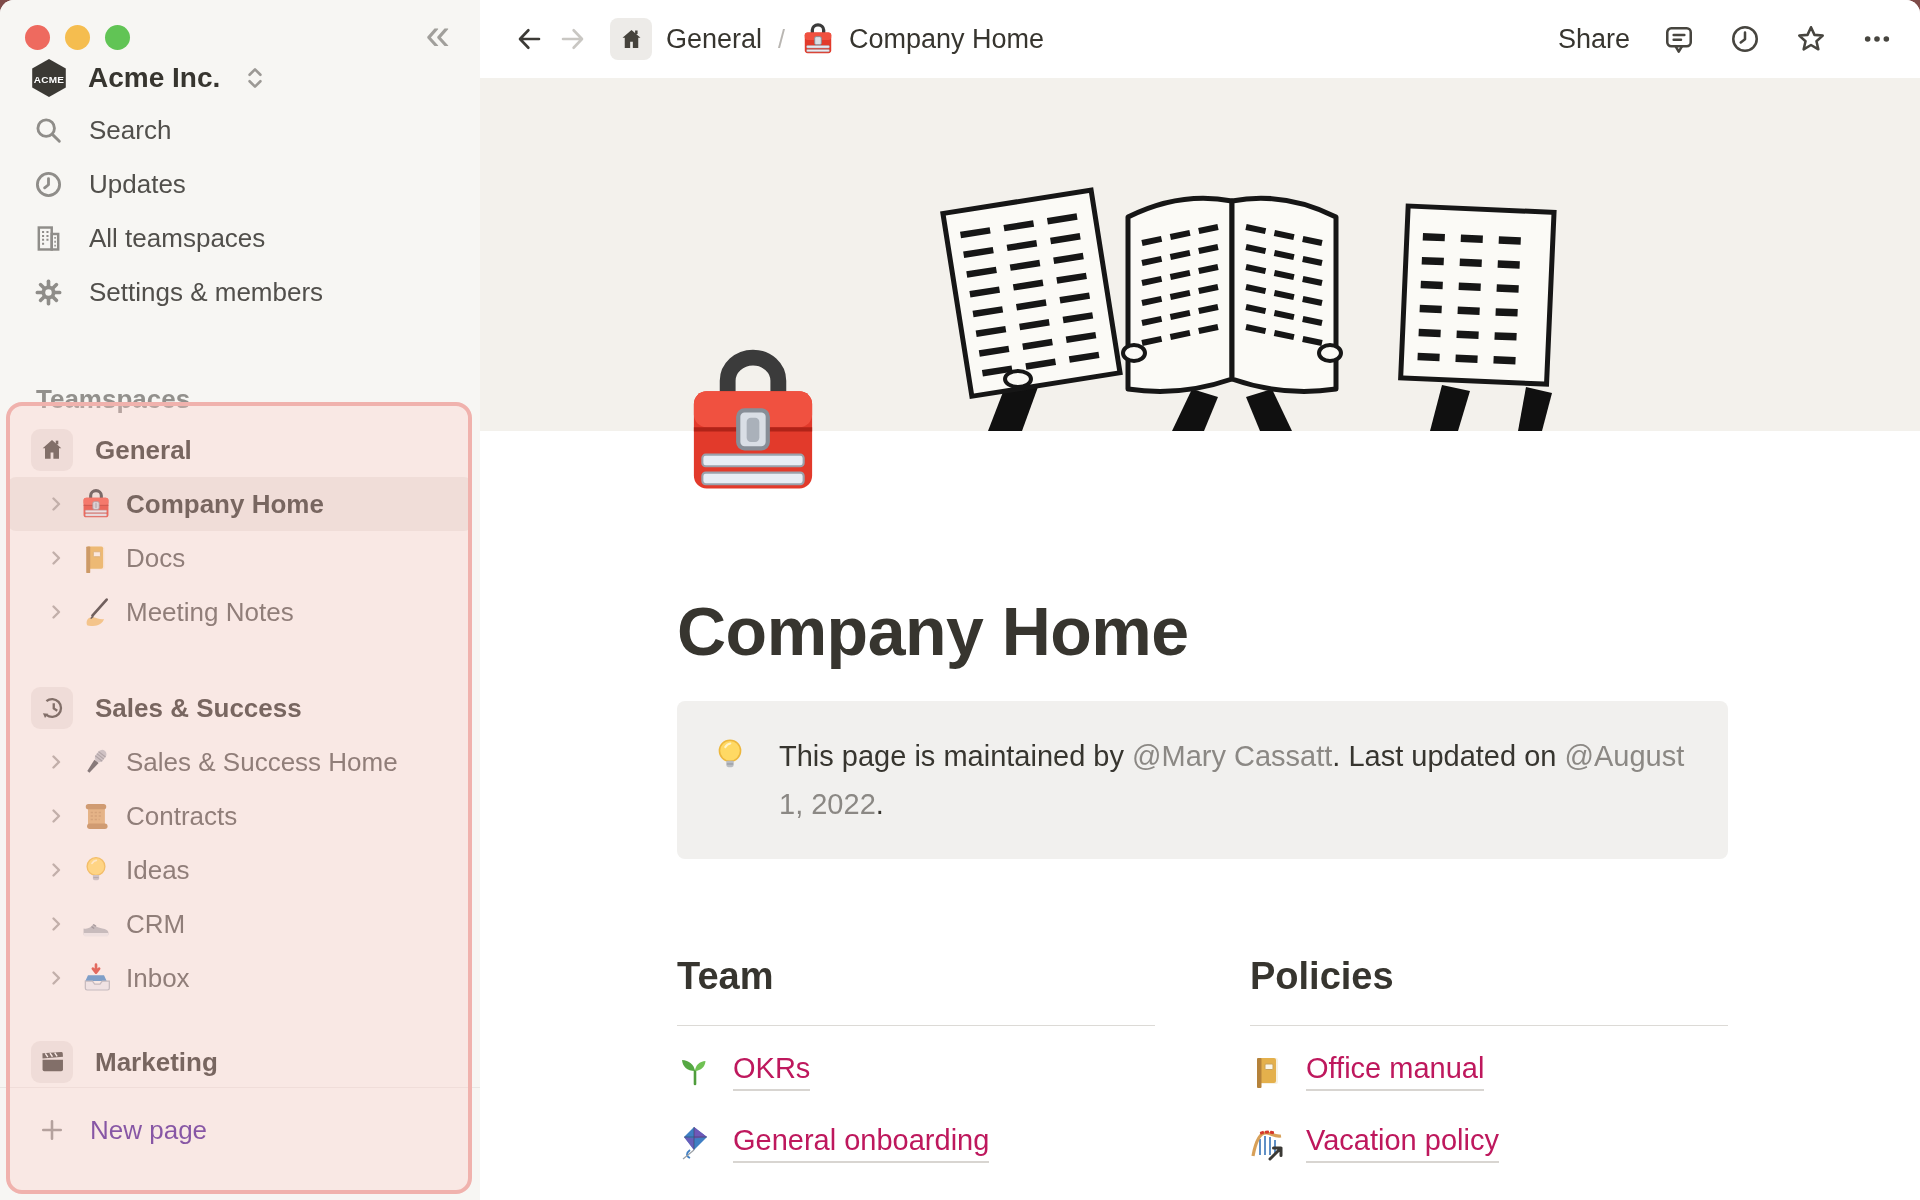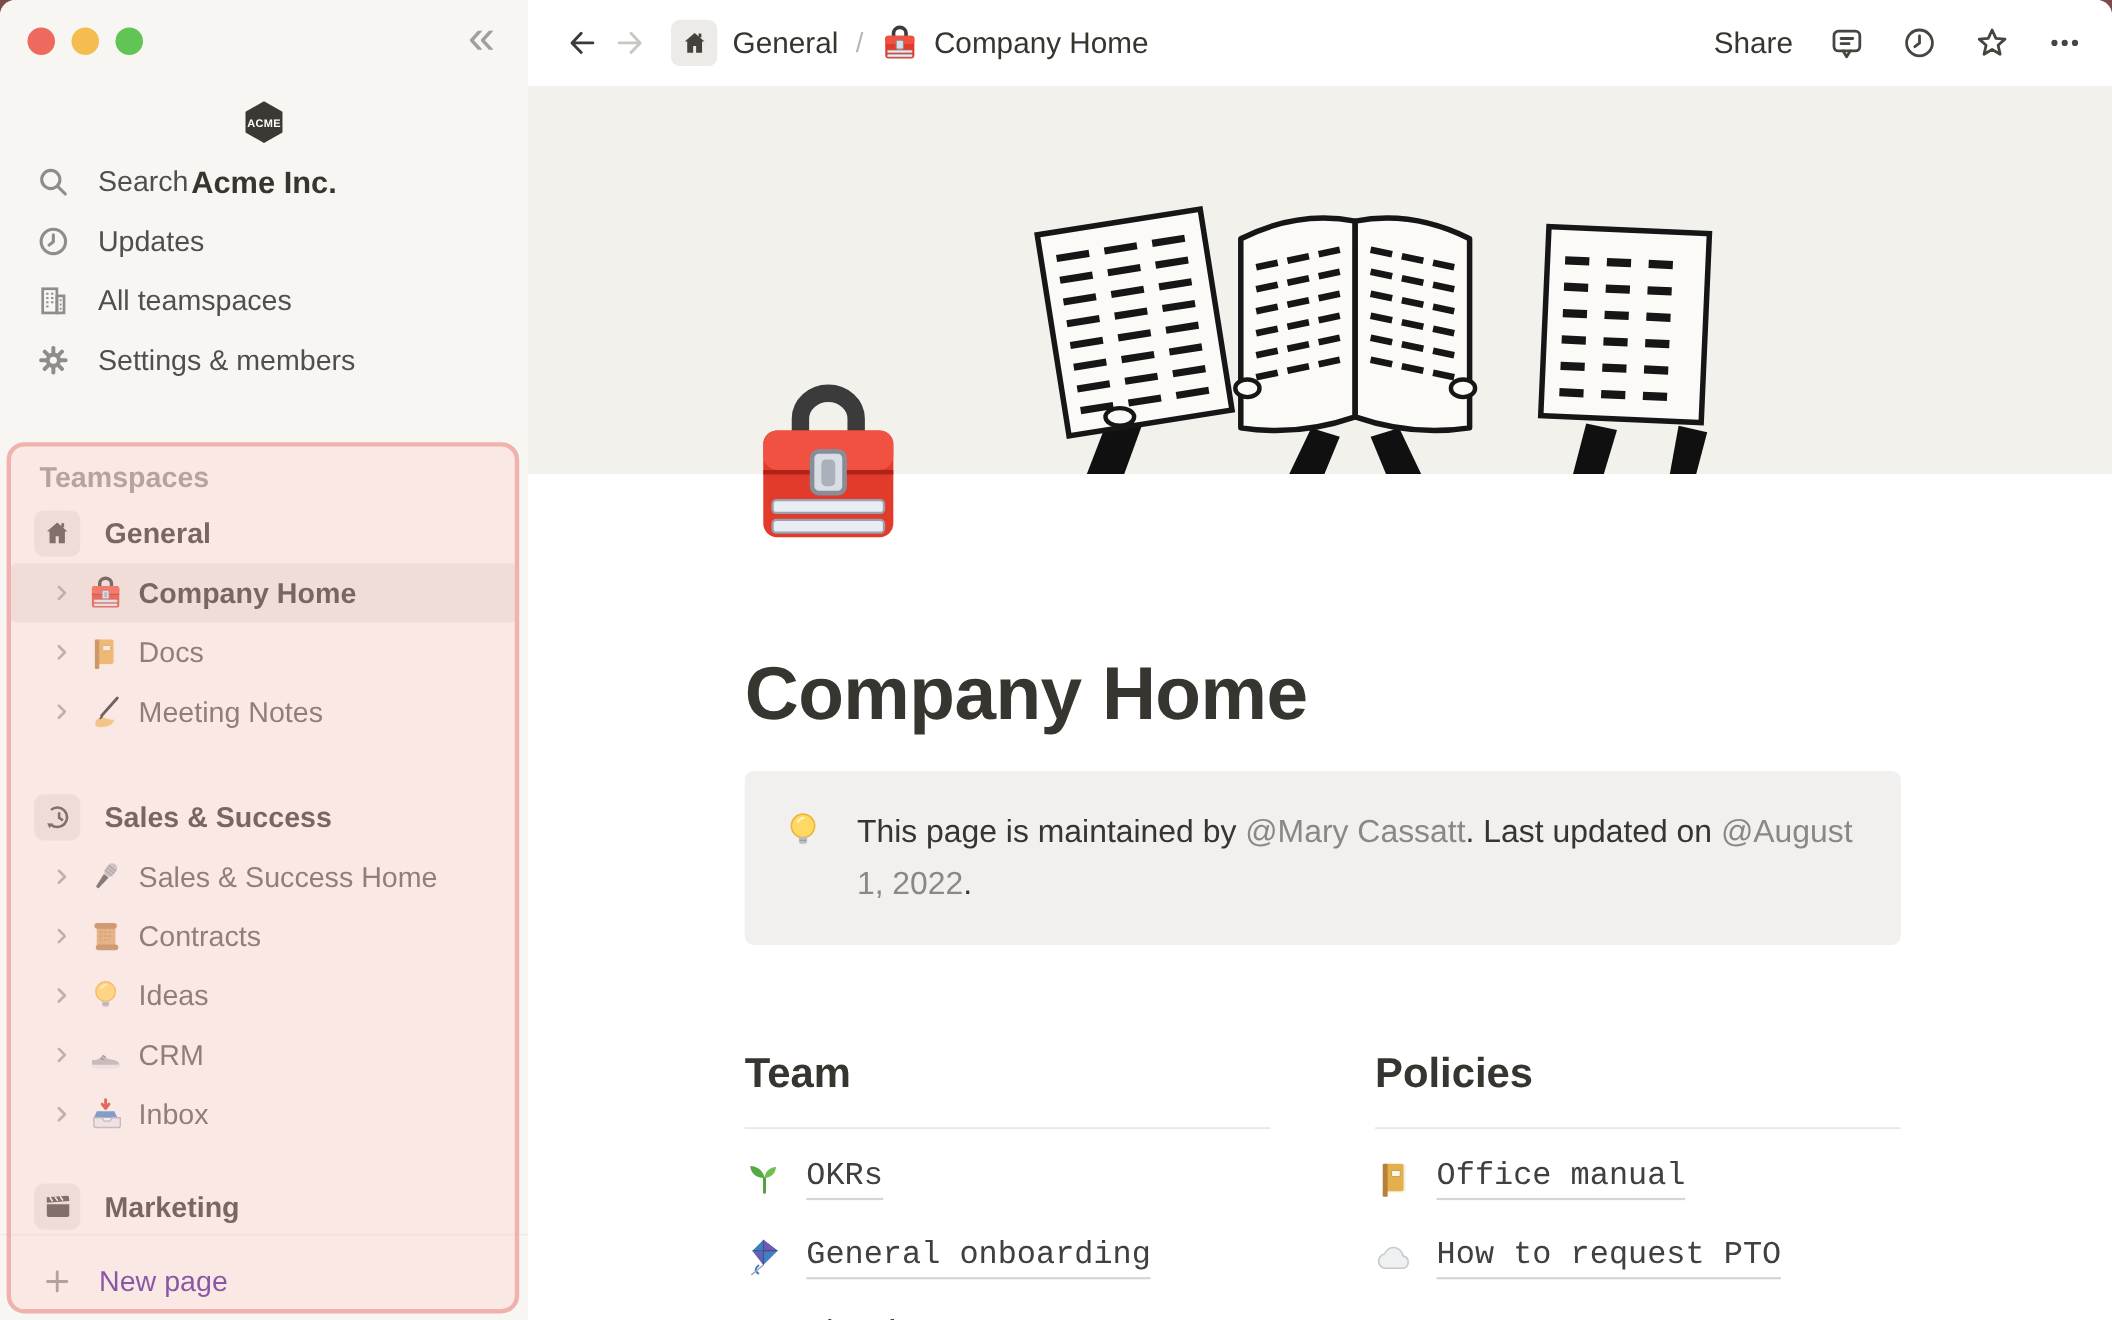--- a/index.html
+++ b/index.html
@@ -13,21 +13,21 @@
   .window {
     position:absolute; inset:0; display:flex;
     border-radius:14px 14px 0 0; overflow:hidden; background:#fff;
   }
   
   .sidebar { width:480px; flex-shrink:0; background:#f7f6f3; position:relative; }
   .traffic { position:absolute; top:25px; left:25px; display:flex; gap:15px; }
   .tl { width:25px; height:25px; border-radius:50%; }
   .tl.red{ background:#ee6a5f; } .tl.yellow{ background:#f5bd4f; } .tl.green{ background:#61c455; }
   .collapse { position:absolute; top:8px; right:30px; font-size:44px; color:#a19f9b; line-height:1.2; cursor:pointer; }
-  .workspace { margin-top:90px; padding:0 28px; display:flex; align-items:center; gap:18px; height:46px;flex-direction:column; }
+  .workspace { margin-top:55px; padding:0 28px; display:flex; align-items:center; gap:18px; height:46px; }
   .acme-logo { width:42px; height:42px; flex-shrink:0; }
   .ws-name { font-size:28px; font-weight:600; color:#37352f; }
   .updown { width:26px; height:32px; margin-left:4px; }
   .nav { margin-top:14px; }
   .nav-row { display:flex; align-items:flex-start; gap:25px; height:54px; padding:0 33px; font-size:26px; font-weight:500; color:#514f4b; }
   .nav-row svg { width:31px; height:31px; flex-shrink:0; }
   .ts-label { margin-top:52px; padding:0 36px; height:32px; display:flex; align-items:center; font-size:26px; font-weight:600; color:#92908c; }
   .ts-header { display:flex; align-items:center; gap:22px; height:54px; padding:0 31px; font-size:26px; font-weight:600; color:#37352f; margin-top:8px; }
   .ts-header.short { height:46px; margin-top:34px; }
   .ts-iconbox { width:42px; height:42px; border-radius:9px; background:#e8e5e1; display:flex; align-items:center; justify-content:center; flex-shrink:0; }
@@ -69,21 +69,21 @@
   .callout { margin-top:30px; width:1051px; background:#f1f0ee; border-radius:8px; padding:31px 38px 31px 34px; display:flex; gap:30px; }
   .callout > svg { width:38px; height:38px; flex-shrink:0; margin-top:4px; }
   .callout-text { font-size:29px; line-height:48px; color:#37352f; }
   .mention { color:#8b8884; }
   .columns { display:flex; gap:95px; margin-top:92px; }
   .col { width:478px; }
   .col-heading { font-size:38px; line-height:50px; font-weight:700; color:#37352f; }
   .col-divider { height:1px; background:#dcdad6; margin-top:24px; }
   .link-row { display:flex; align-items:center; gap:20px; margin-top:18px; height:54px; cursor:pointer; }
   .link-row svg { width:36px; height:36px; flex-shrink:0; }
-  .link-label { font-size:29px; font-weight:500; color:#404040; border-bottom:2px solid #d8d5d1; padding-bottom:4px;font-family:Liberation Mono, monospace; }
+  .link-label { font-size:29px; font-weight:500; color:#be185d; border-bottom:2px solid #d8d5d1; padding-bottom:4px; }
 </style>
 </head>
 <body>
 
 <div class="window">
 
   <aside class="sidebar">
     <div class="traffic">
       <span class="tl red"></span>
       <span class="tl yellow"></span>
@@ -474,20 +474,33 @@
             <svg viewBox="0 0 36 36">
                 <path d="M9 5h17a2 2 0 0 1 2 2v22a2 2 0 0 1-2 2H9z" fill="#f6f1e4"></path>
                 <path d="M9 5h15a2 2 0 0 1 2 2v21a2 2 0 0 1-2 2H9z" fill="#e4b04c"></path>
                 <rect x="7" y="5" width="4.5" height="30" rx="1" fill="#b5823a"></rect>
                 <rect x="15" y="11" width="8" height="5.5" rx="1" fill="#faf6ea" stroke="#c9a25a"></rect>
               </svg>
             <span class="link-label">Office manual</span>
           </div>
           <div class="link-row">
             <svg viewBox="0 0 36 36">
+                <path d="M10 14v16M15 11v19M20 12v18M25 15v15" stroke="#4f84c0" stroke-width="1.8"></path>
+                <path d="M3 31C6 15 11 7 17 8c5 .8 8 4 14 3" fill="none" stroke="#d8a058" stroke-width="3.2"></path>
+                <g fill="#d63a2c">
+                  <rect x="10" y="6.2" width="4" height="3" rx="0.8" transform="rotate(-18 12 7.7)"></rect>
+                  <rect x="15" y="5.6" width="4" height="3" rx="0.8" transform="rotate(-6 17 7)"></rect>
+                  <rect x="20" y="6" width="4" height="3" rx="0.8" transform="rotate(8 22 7.5)"></rect>
+                </g>
+                <path d="M20 34l11-11m0 0h-7.5m7.5 0v7.5" fill="none" stroke="#3b3935" stroke-width="3" stroke-linecap="round" stroke-linejoin="round"></path>
+              </svg>
+            <span class="link-label">Vacation policy</span>
+          </div>
+          <div class="link-row">
+            <svg viewBox="0 0 36 36">
                 <path d="M9.5 28a6.5 6.5 0 0 1-.8-12.9 8.5 8.5 0 0 1 16.6 1.6A5.8 5.8 0 0 1 26 28z" fill="#eff0f1" stroke="#c6c8ca" stroke-width="1.4"></path>
               </svg>
             <span class="link-label">How to request PTO</span>
           </div>
         </div>
       </div>
     </div>
   </main>
 </div>
 

